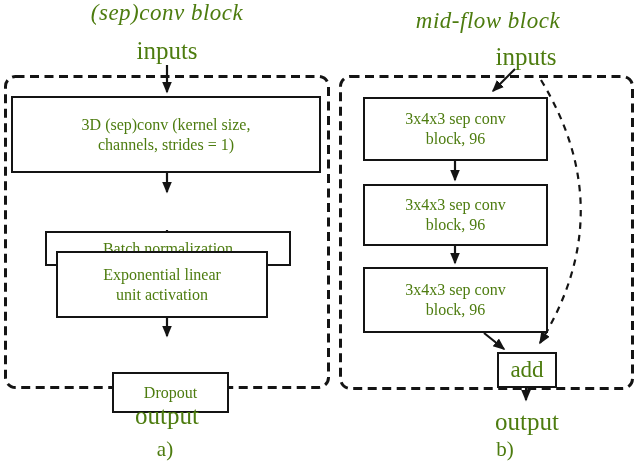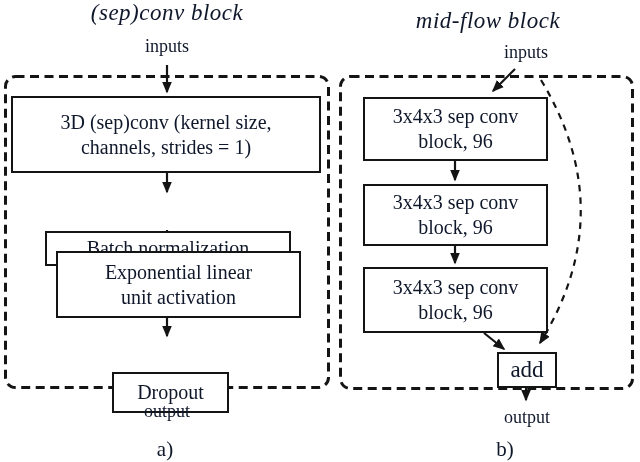--- a/index.html
+++ b/index.html
@@ -1,52 +1,52 @@
 <!DOCTYPE html>
 <html><head>
 <meta charset="utf-8">
 <style>
   html, body { margin: 0; padding: 0; background: #ffffff; }
   .canvas {
     position: relative;
     width: 640px;
     height: 462px;
     background: #ffffff;
-    color: #0f172a;
+    color: #4d7c0f;
     font-family: "Liberation Serif", "DejaVu Serif", serif;
     overflow: hidden;
   }
   .lbl {
     position: absolute;
     text-align: center;
     white-space: pre-line;
     line-height: 1.1;
   }
   .title { font-style: italic; font-size: 23px; letter-spacing: 0.5px; }
-  .io    { font-size: 18px; }
+  .io    { font-size: 25px; }
   .cap   { font-size: 21px; }
   .box {
     position: absolute;
     box-sizing: border-box;
     border: 2.5px solid #141414;
     background: #ffffff;
     display: flex;
     align-items: center;
     justify-content: center;
     text-align: center;
     white-space: pre-line;
-    font-size: 20px;
+    font-size: 16px;
     line-height: 1.24;
   }
   
   #t-left   { left: 0;   top: 2;   width: 334px; }
   #l-inputs { left: 0;   top: 37px;  width: 334px; }
   #b-conv   { left: 11px;  top: 96px;  width: 310px; height: 77px; }
   #b-bn     { left: 45px;  top: 195px; width: 246px; height: 35px; margin-top: 36px; }
-  #b-elu    { left: 56px;  top: 251px; width: 245px; height: 67px; }
+  #b-elu    { left: 56px;  top: 251px; width: 212px; height: 67px; }
   #b-drop   { left: 112px; top: 340px; width: 117px; height: 41px; margin-top: 32px; }
   #l-output { left: 0;   top: 402px; width: 334px; }
   #l-cap    { left: 0;   top: 438px; width: 330px; }
   
   #t-right  { left: 352px; top: 8px;   width: 272px; text-align: center; }
   #r-inputs { left: 420px; top: 43px;  width: 212px; }
   #b-r1     { left: 363px; top: 97px;  width: 185px; height: 64px; }
   #b-r2     { left: 363px; top: 184px; width: 185px; height: 62px; }
   #b-r3     { left: 363px; top: 267px; width: 185px; height: 66px; }
   #b-add    { left: 497px; top: 352px; width: 60px;  height: 36px; font-size: 23px; border-width: 2px; }

